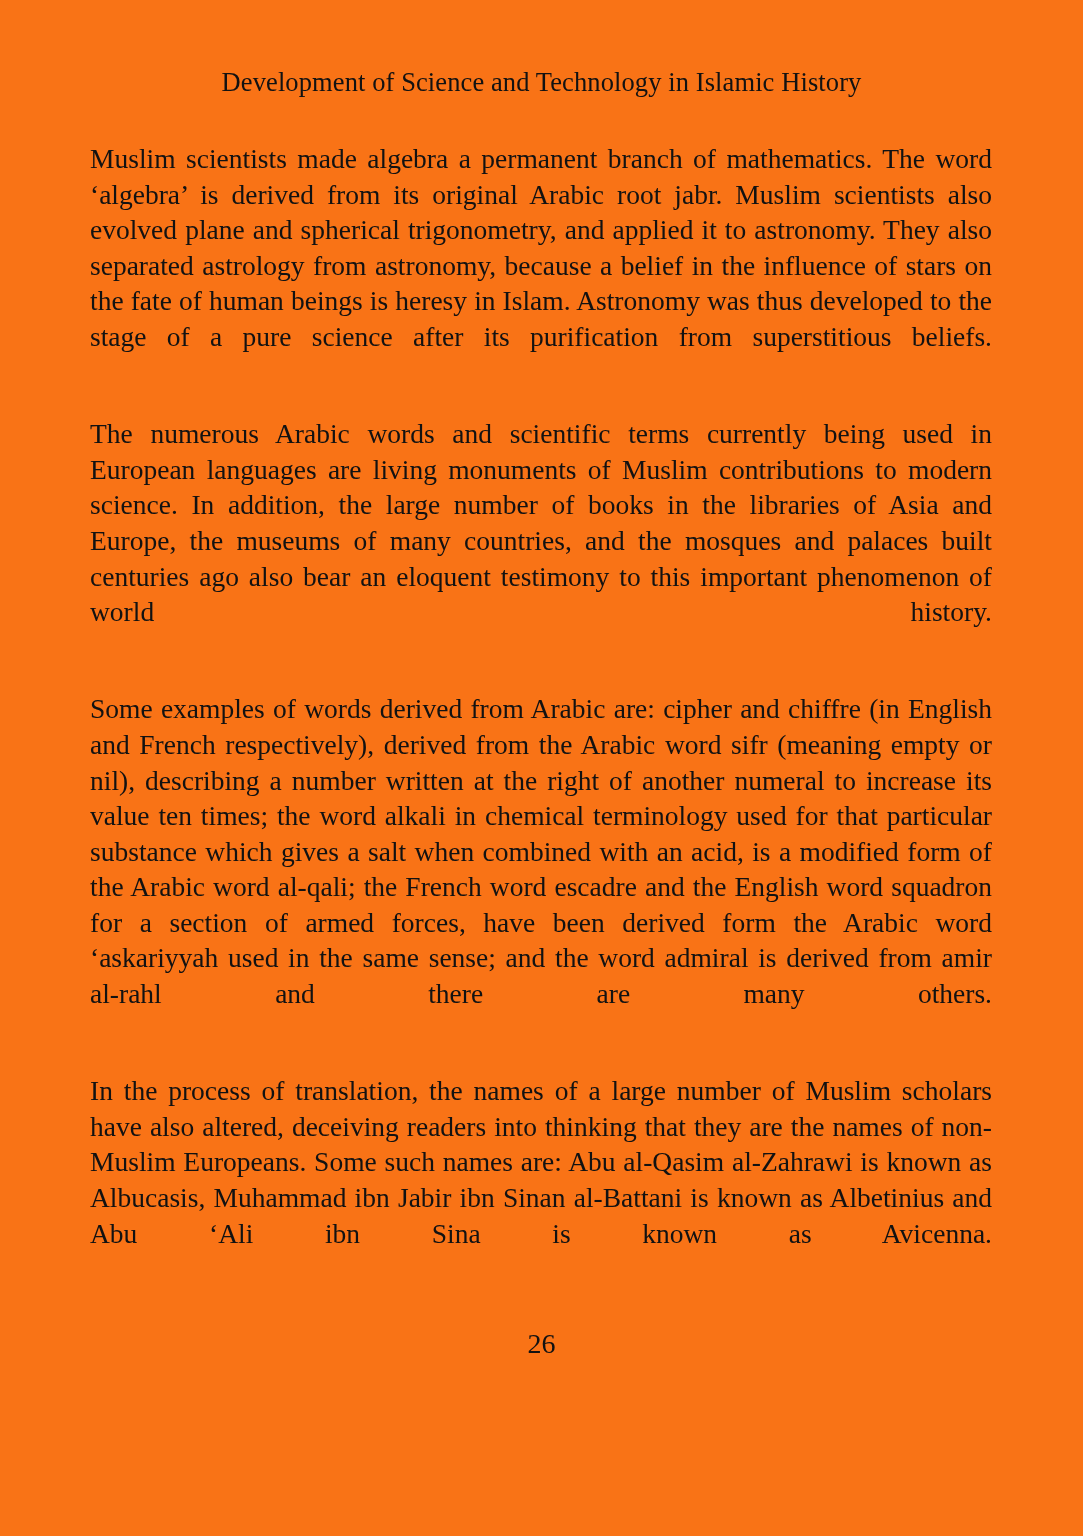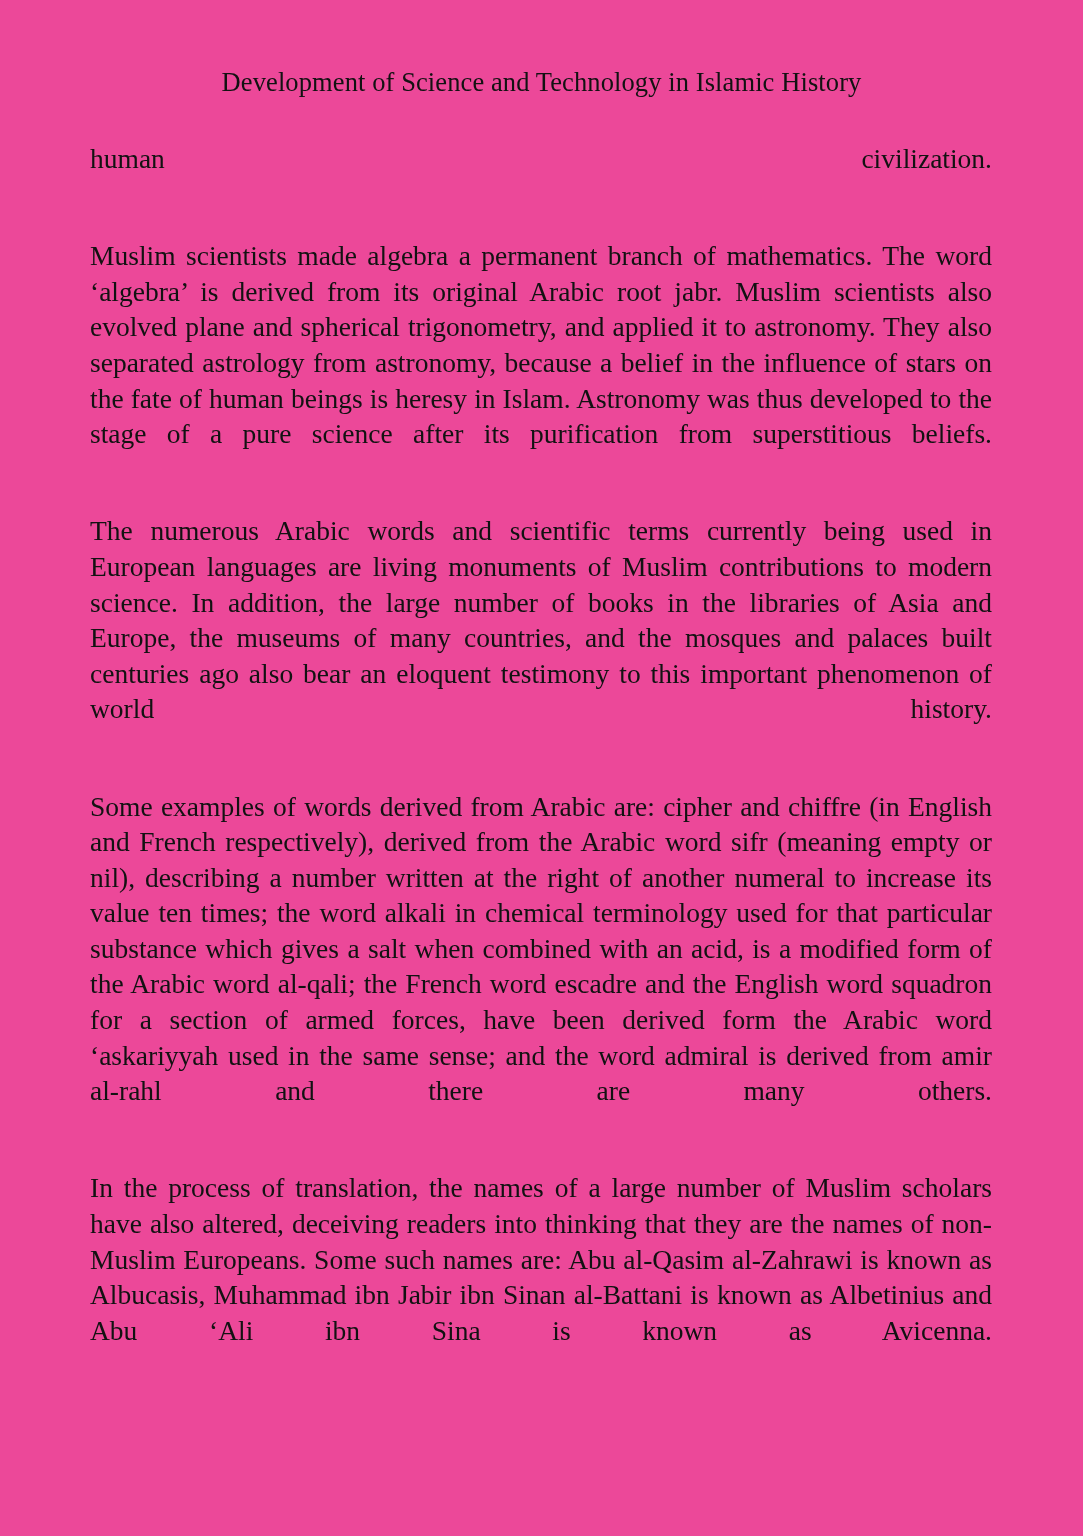--- a/index.html
+++ b/index.html
@@ -5,21 +5,21 @@
   html, body {
     margin: 0;
     padding: 0;
     background: #ffffff;
   }
 
   .page {
     position: relative;
     width: 1083px;
     height: 1536px;
-    background: #ec4899;
+    background: #f97316;
     box-sizing: border-box;
     overflow: hidden;
     font-family: "Liberation Serif", "DejaVu Serif", serif;
     color: #101010;
   }
 
   
   .running-head {
     position: absolute;
     top: 68px;
@@ -76,21 +76,21 @@
   }
 </style>
 </head>
 <body>
 
 <div class="page">
 
   <div class="running-head">Development of Science and Technology in Islamic History</div>
 
   <div class="textblock">
-    <p class="para"><span>human civilization.</span></p>
     <p class="para"><span>Muslim scientists made algebra a permanent branch of mathematics. The word ‘algebra’ is derived from its original Arabic root </span><span class="it">jabr.</span><span> Muslim scientists also evolved plane and spherical trigonometry, and applied it to astronomy. They also separated astrology from astronomy, because a belief in the influence of stars on the fate of human beings is heresy in Islam. Astronomy was thus developed to the stage of a pure science after its purification from superstitious beliefs.</span></p>
     <p class="para"><span>The numerous Arabic words and scientific terms currently being used in European languages are living monuments of Muslim contributions to modern science. In addition, the large number of books in the libraries of Asia and Europe, the museums of many countries, and the mosques and palaces built centuries ago also bear an eloquent testimony to this important phenomenon of world history.</span></p>
     <p class="para"><span>Some examples of words derived from Arabic are: cipher and chiffre (in English and French respectively), derived from the Arabic word </span><span class="it">sifr</span><span> (meaning empty or nil), describing a number written at the right of another numeral to increase its value ten times; the word alkali in chemical terminology used for that particular substance which gives a salt when combined with an acid, is a modified form of the Arabic word </span><span class="it">al-qali</span><span>; the French word escadre and the English word squadron for a section of armed forces, have been derived form the Arabic word </span><span class="it">‘askariyyah</span><span> used in the same sense; and the word admiral is derived from </span><span class="it">amir al-rahl</span><span> and there are many others.</span></p>
     <p class="para last"><span>In the process of translation, the names of a large number of Muslim scholars have also altered, deceiving readers into thinking that they are the names of non-Muslim Europeans. Some such names are: Abu al-Qasim al-Zahrawi is known as Albucasis, Muhammad ibn Jabir ibn Sinan al-Battani is known as Albetinius and Abu ‘Ali ibn Sina is known as Avicenna.</span></p>
   </div>
 
+  <div class="folio">26</div>
 
 </div>
 
 </body></html>

